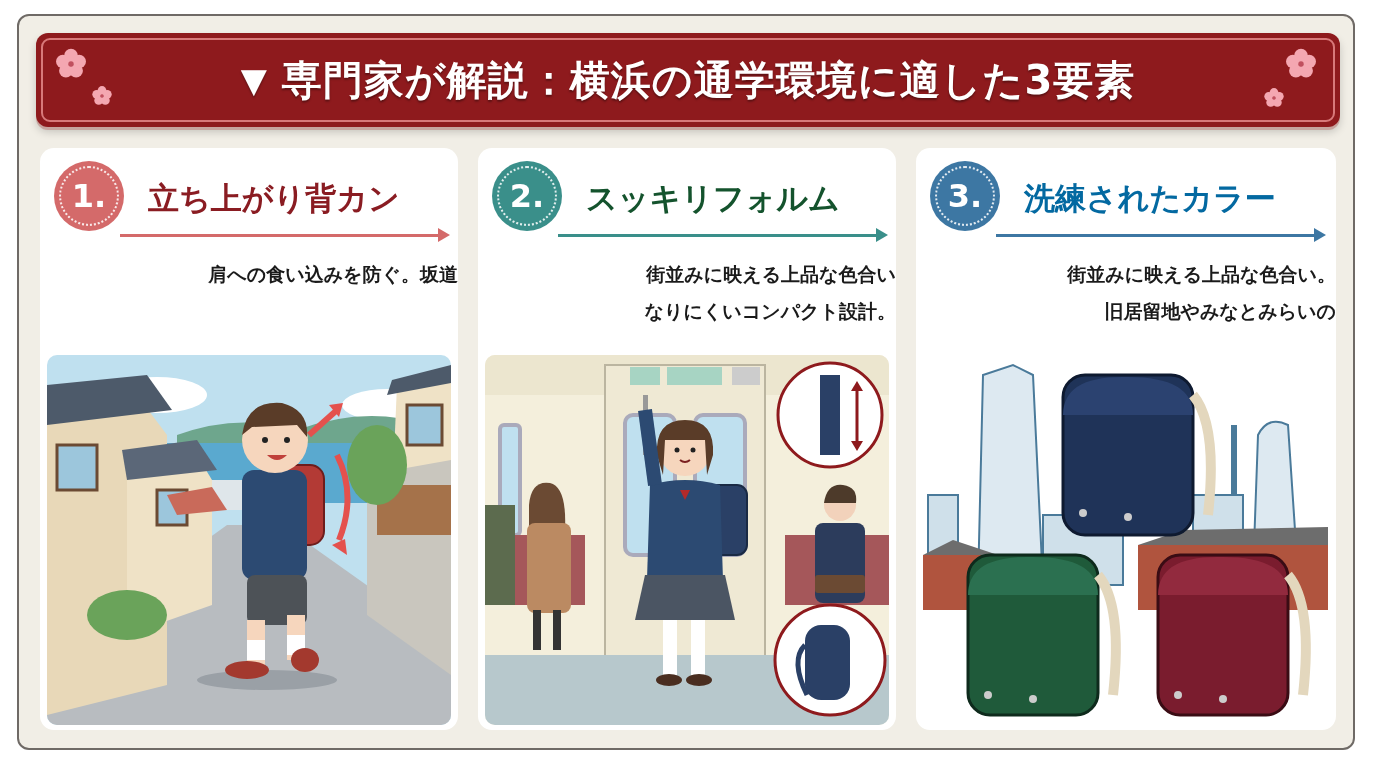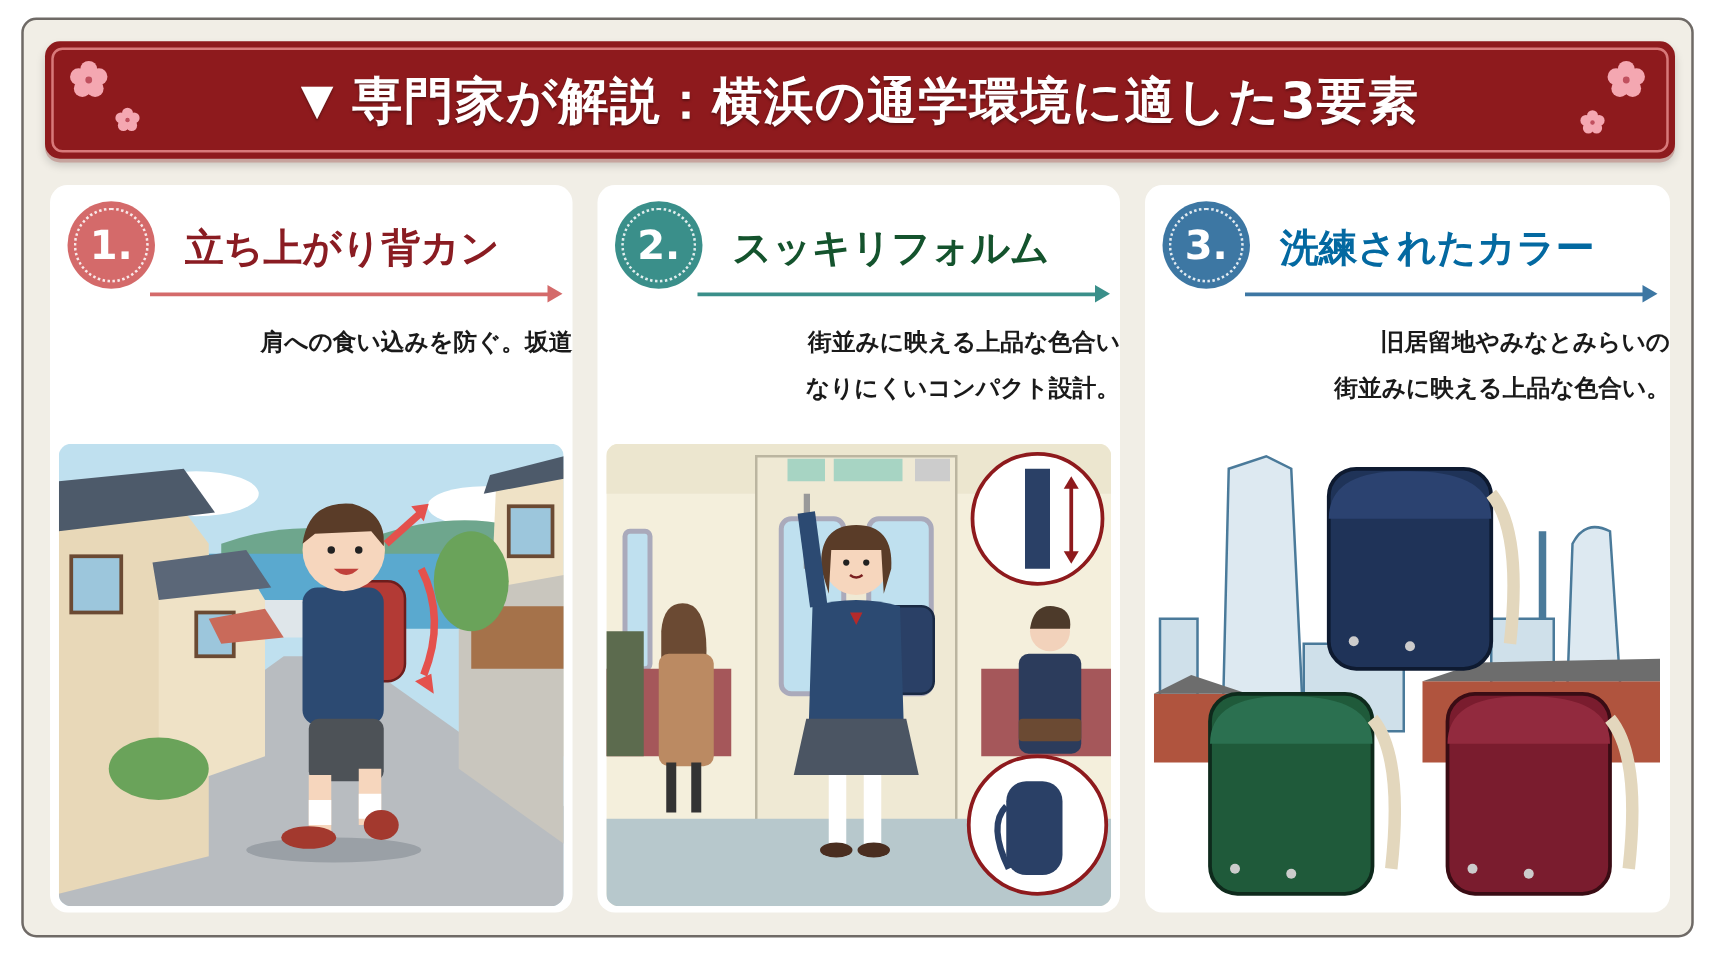--- a/index.html
+++ b/index.html
@@ -244,22 +244,22 @@
   </div>
 </div>
 
 <div class="card card3">
   <div class="badge" style="background:#3d77a3">
       <span>3.</span>
     </div>
   <div class="heading" style="color:#0369a1">洗練されたカラー</div>
   <div class="arrow" style="background:#3d77a3;color:#3d77a3"></div>
   <div class="desc">
+    <div>街並みに映える上品な色合い。</div>
     <div>旧居留地やみなとみらいの</div>
-    <div>街並みに映える上品な色合い。</div>
   </div>
   <div class="illus">
     <svg viewBox="0 0 406 370" preserveAspectRatio="none">
       <rect width="406" height="370" fill="#ffffff"></rect>
       <path d="M55 230 L60 20 L90 10 L110 20 L120 230Z" fill="#dde9f1" stroke="#4a7a9a" stroke-width="2"></path>
       <rect x="5" y="140" width="30" height="90" fill="#cfe0ea" stroke="#4a7a9a" stroke-width="2"></rect>
       <path d="M330 220 L335 80 Q345 60 365 70 L375 220Z" fill="#dde9f1" stroke="#4a7a9a" stroke-width="2"></path>
       <rect x="308" y="70" width="6" height="100" fill="#4a7a9a"></rect>
       <rect x="270" y="140" width="50" height="90" fill="#cfe0ea" stroke="#4a7a9a" stroke-width="2"></rect>
       <rect x="120" y="160" width="80" height="70" fill="#cfe0ea" stroke="#4a7a9a" stroke-width="2"></rect>

